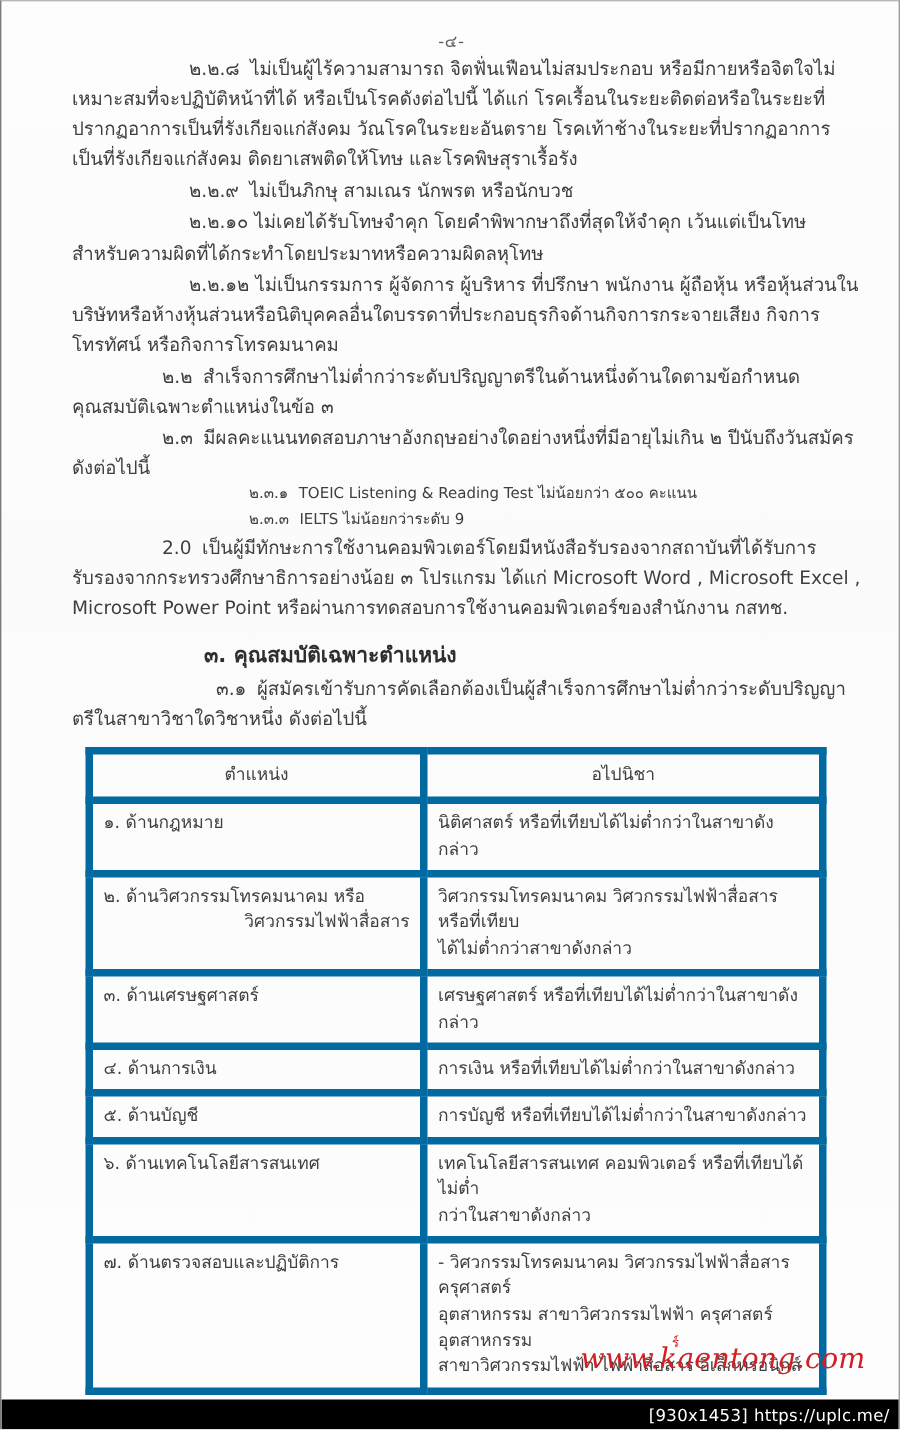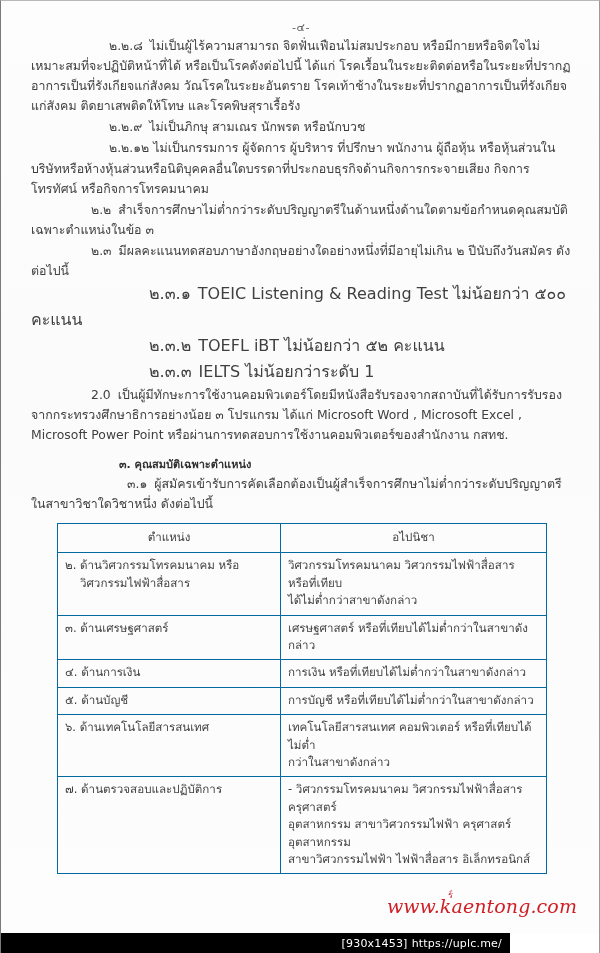--- a/index.html
+++ b/index.html
@@ -43,21 +43,21 @@
 
   .page-number {
     text-align: center;
     font-size: 11px;
     color: #5e5e5e;
     padding-top: 17px;
     letter-spacing: 0.5px;
   }
 
   .body-block {
-    padding: 0 27px 0 30px;
+    padding: 0 27px 0 47px;
     font-size: 12.4px;
     line-height: 1.62;
     color: #3f3f3f;
     text-align: left;
   }
 
   p.para {
     margin: 0 0 0 0;
   }
   p.para + p.para {
@@ -69,28 +69,28 @@
 
   .num { white-space: nowrap; }
   .gap { display: inline-block; width: 7px; }
   .gap-sm { display: inline-block; width: 4px; }
 
   .sec-head {
     font-weight: bold;
     color: #2e2e2e;
     margin: 0;
     text-indent: 88px;
-    font-size: 11px;
+    font-size: 14px;
     padding-top: 11px;
   }
 
   .list-line {
     margin: 0;
     text-indent: 118px;
-    font-size: 16px;
+    font-size: 10px;
     line-height: 1.62;
   }
   .lat { font-family: "DejaVu Sans", "Liberation Sans", sans-serif; }
 
   
   .tbl-wrap {
     padding: 9px 0 0 0;
     display: flex;
     justify-content: flex-start;
   }
@@ -98,38 +98,39 @@
     margin-left: 56px;
     width: 489px;
     border-collapse: collapse;
     font-size: 11.6px;
     color: #3f3f3f;
     line-height: 1.5;
     table-layout: fixed;
   }
   table.quals th,
   table.quals td {
-    border: 1px solid #0369a1;
+    border: 5px solid #0369a1;
     vertical-align: top;
     padding: 4px 7px 5px 7px;
   }
   table.quals th {
     text-align: center;
     font-weight: normal;
     padding-top: 5px;
     padding-bottom: 6px;
   }
   table.quals col.c1 { width: 223px; }
   table.quals col.c2 { width: 266px; }
 
   td.pos { padding-left: 9px; }
   td.subj { padding-left: 9px; }
   .subline {
     display: block;
     padding-left: 15px;
+    text-align: right;
   }
 
   
   .watermark {
     position: absolute;
     right: 22px;
     bottom: 36px;
     font-family: "DejaVu Serif", "Liberation Serif", serif;
     font-style: italic;
     font-size: 19px;
@@ -144,21 +145,21 @@
     font-size: 9px;
     color: #cf2026;
     font-style: normal;
   }
 
   
   .bottom-bar {
     position: absolute;
     left: 0;
     bottom: 0;
-    width: 509px;
+    width: 600px;
     height: 20px;
     background: #000000;
     color: #ffffff;
     font-size: 11px;
     font-family: "DejaVu Sans", "Liberation Sans", sans-serif;
     display: flex;
     align-items: center;
     justify-content: flex-end;
     padding-right: 8px;
     box-sizing: border-box;
@@ -176,33 +177,33 @@
   <div class="content">
 
     <div class="page-number">-๔-</div>
 
     <div class="body-block">
 
       <p class="para ind-1"><span class="num">๒.๒.๘</span><span class="gap"></span><span>ไม่เป็นผู้ไร้ความสามารถ จิตฟั่นเฟือนไม่สมประกอบ หรือมีกายหรือจิตใจไม่เหมาะสมที่จะปฏิบัติหน้าที่ได้ หรือเป็นโรคดังต่อไปนี้ ได้แก่ โรคเรื้อนในระยะติดต่อหรือในระยะที่ปรากฏอาการเป็นที่รังเกียจแก่สังคม วัณโรคในระยะอันตราย โรคเท้าช้างในระยะที่ปรากฏอาการเป็นที่รังเกียจแก่สังคม ติดยาเสพติดให้โทษ และโรคพิษสุราเรื้อรัง</span></p>
 
       <p class="para ind-1"><span class="num">๒.๒.๙</span><span class="gap"></span><span>ไม่เป็นภิกษุ สามเณร นักพรต หรือนักบวช</span></p>
 
+      <p class="para ind-1"><span class="num">๒.๒.๑๐</span><span class="gap-sm"></span><span>ไม่เคยได้รับโทษจำคุก โดยคำพิพากษาถึงที่สุดให้จำคุก เว้นแต่เป็นโทษสำหรับความผิดที่ได้กระทำโดยประมาทหรือความผิดลหุโทษ</span></p>
 
 
       <p class="para ind-1"><span class="num">๒.๒.๑๒</span><span class="gap-sm"></span><span>ไม่เป็นกรรมการ ผู้จัดการ ผู้บริหาร ที่ปรึกษา พนักงาน ผู้ถือหุ้น หรือหุ้นส่วนในบริษัทหรือห้างหุ้นส่วนหรือนิติบุคคลอื่นใดบรรดาที่ประกอบธุรกิจด้านกิจการกระจายเสียง กิจการโทรทัศน์ หรือกิจการโทรคมนาคม</span></p>
 
       <p class="para ind-3"><span class="num">๒.๒</span><span class="gap"></span><span>สำเร็จการศึกษาไม่ต่ำกว่าระดับปริญญาตรีในด้านหนึ่งด้านใดตามข้อกำหนดคุณสมบัติเฉพาะตำแหน่งในข้อ ๓</span></p>
 
       <p class="para ind-3"><span class="num">๒.๓</span><span class="gap"></span><span>มีผลคะแนนทดสอบภาษาอังกฤษอย่างใดอย่างหนึ่งที่มีอายุไม่เกิน ๒ ปีนับถึงวันสมัคร ดังต่อไปนี้</span></p>
 
       <p class="list-line"><span class="num">๒.๓.๑</span><span class="gap"></span><span class="lat">TOEIC Listening &amp; Reading Test ไม่น้อยกว่า ๕๐๐ คะแนน</span></p>
 
-      <p class="list-line"><span class="num">๒.๓.๒</span><span class="gap"></span><span class="lat">TOEFL iBT ไม่น้อยกว่า ๕๒ คะแนน</span></p>
-
-      <p class="list-line"><span class="num">๒.๓.๓</span><span class="gap"></span><span class="lat">IELTS ไม่น้อยกว่าระดับ 1</span></p>
+
+      <p class="list-line"><span class="num">๒.๓.๓</span><span class="gap"></span><span class="lat">IELTS ไม่น้อยกว่าระดับ 9</span></p>
 
 
       <p class="para ind-3"><span class="num">2.0</span><span class="gap"></span><span>เป็นผู้มีทักษะการใช้งานคอมพิวเตอร์โดยมีหนังสือรับรองจากสถาบันที่ได้รับการรับรองจากกระทรวงศึกษาธิการอย่างน้อย ๓ โปรแกรม ได้แก่ Microsoft  Word , Microsoft  Excel , Microsoft Power Point หรือผ่านการทดสอบการใช้งานคอมพิวเตอร์ของสำนักงาน กสทช.</span></p>
 
       <p class="sec-head">๓. คุณสมบัติเฉพาะตำแหน่ง</p>
 
       <p class="para ind-2"><span class="num">๓.๑</span><span class="gap"></span><span>ผู้สมัครเข้ารับการคัดเลือกต้องเป็นผู้สำเร็จการศึกษาไม่ต่ำกว่าระดับปริญญาตรีในสาขาวิชาใดวิชาหนึ่ง ดังต่อไปนี้</span></p>
 
     </div>
 
@@ -214,20 +215,28 @@
           </colgroup>
         <thead>
           <tr>
             <th>ตำแหน่ง</th>
             <th>อไปนิชา</th>
           </tr>
         </thead>
         <tbody>
           <tr>
             <td class="pos">
+              <span>๑. ด้านกฎหมาย</span>
+            </td>
+            <td class="subj">
+              <span>นิติศาสตร์ หรือที่เทียบได้ไม่ต่ำกว่าในสาขาดังกล่าว</span>
+            </td>
+          </tr>
+          <tr>
+            <td class="pos">
               <span>๒. ด้านวิศวกรรมโทรคมนาคม หรือ</span>
               <span class="subline">วิศวกรรมไฟฟ้าสื่อสาร</span>
             </td>
             <td class="subj">
               <span>วิศวกรรมโทรคมนาคม วิศวกรรมไฟฟ้าสื่อสาร หรือที่เทียบ</span>
               <span style="display:block">ได้ไม่ต่ำกว่าสาขาดังกล่าว</span>
             </td>
           </tr>
           <tr>
             <td class="pos">

